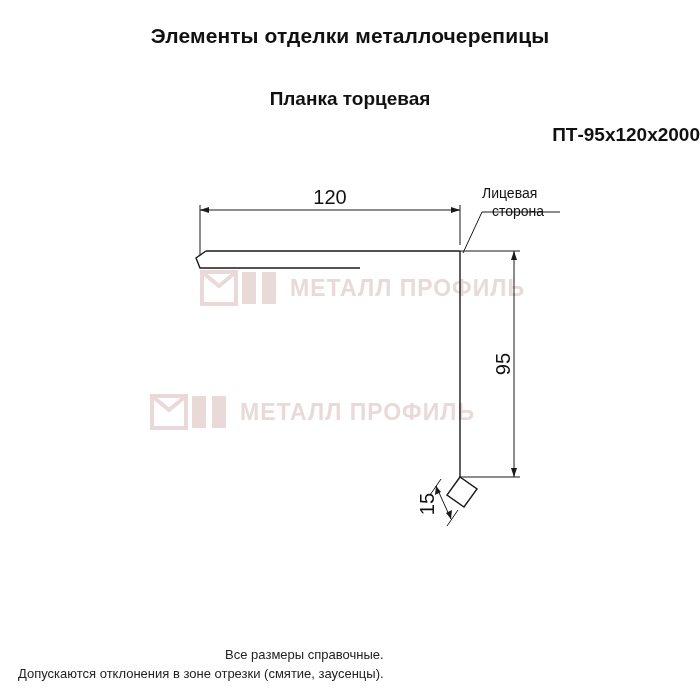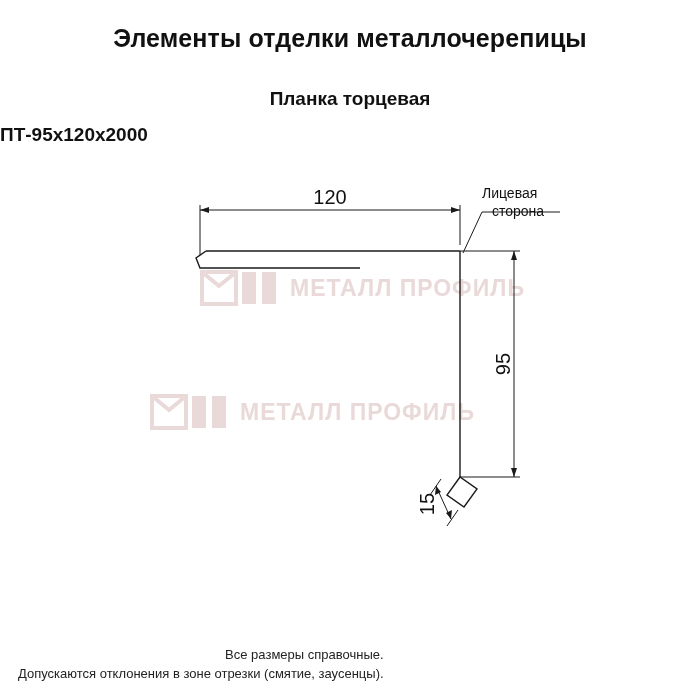--- a/index.html
+++ b/index.html
@@ -20,41 +20,41 @@
     width: 700px;
     height: 700px;
   }
   
   .title-main {
     position: absolute;
     top: 24px;
     left: 0;
     width: 700px;
     text-align: center;
-    font-size: 25px;
+    font-size: 21px;
     font-weight: bold;
     letter-spacing: 0.1px;
     color: #111111;
   }
   .title-sub {
     position: absolute;
     top: 88px;
     left: 0;
     width: 700px;
     text-align: center;
     font-size: 19px;
     font-weight: bold;
     color: #111111;
   }
   .title-code {
     position: absolute;
     top: 124px;
     left: 0;
     width: 700px;
-    text-align: left;
+    text-align: right;
     font-size: 19px;
     font-weight: bold;
     color: #111111;
   }
   
   .drawing {
     position: absolute;
     top: 150px;
     left: 0;
     width: 700px;

